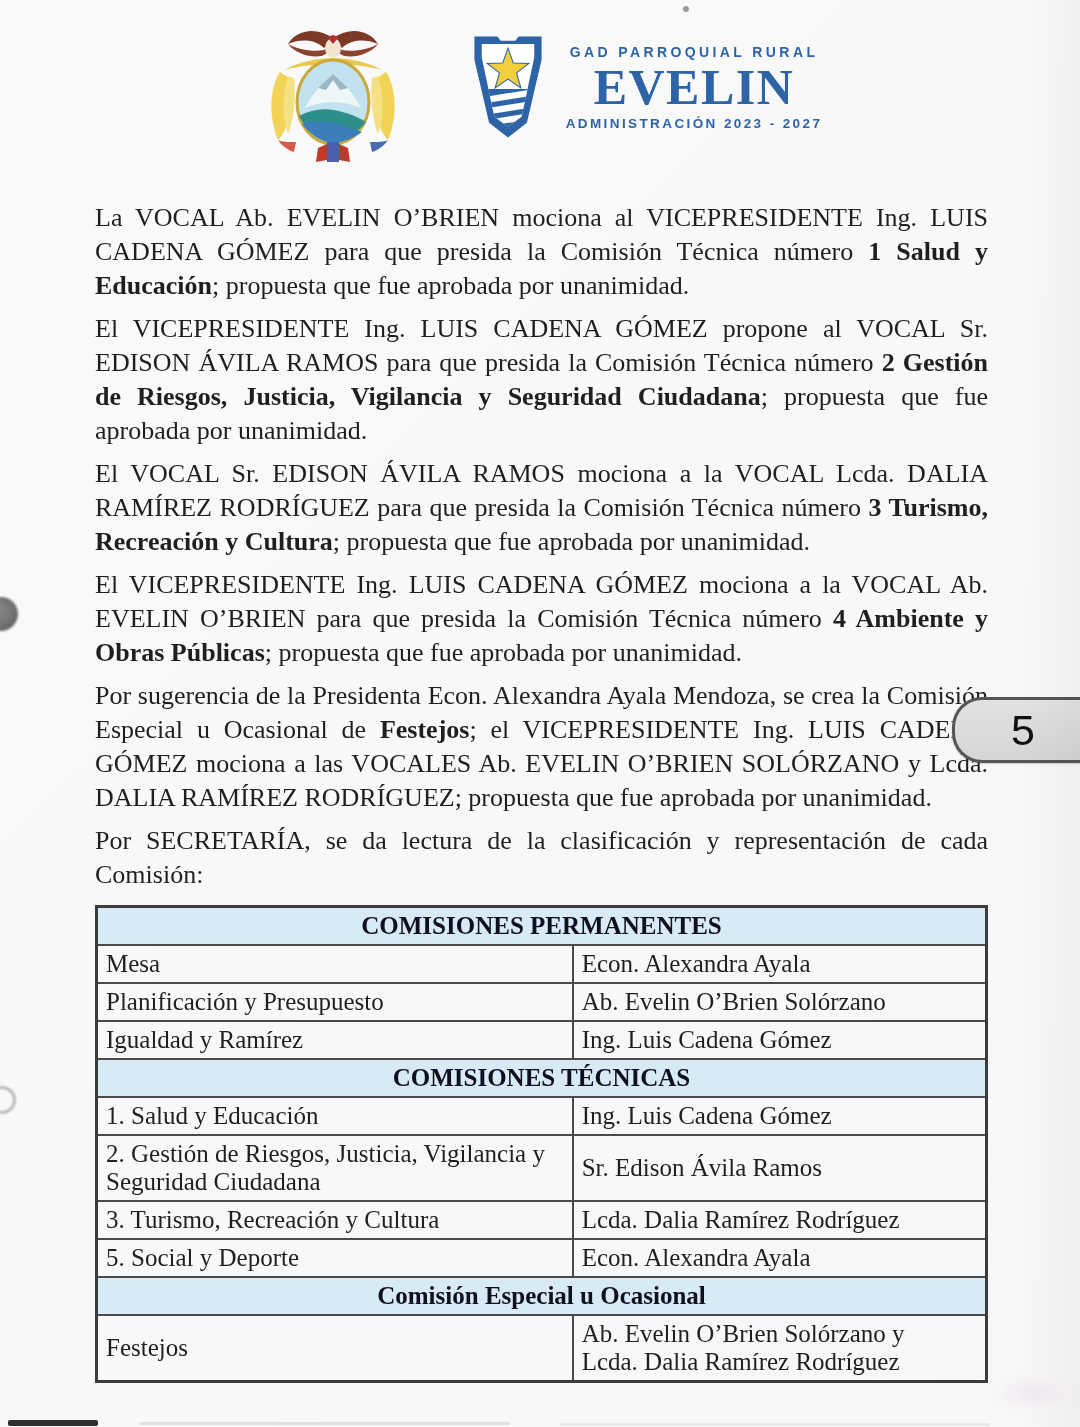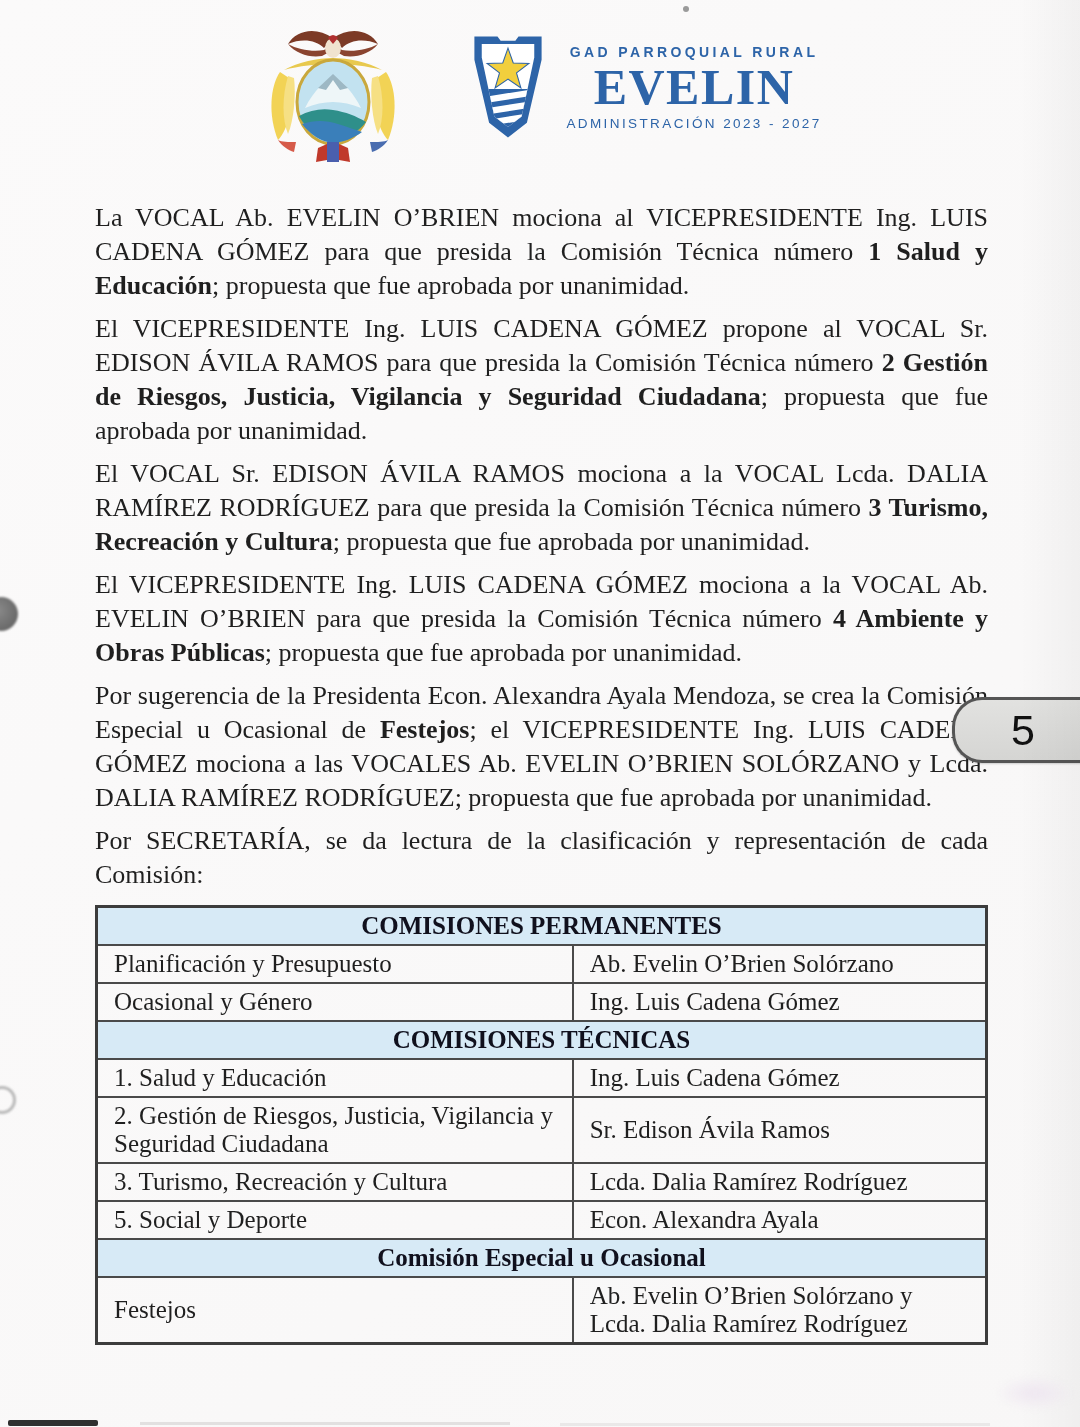--- a/index.html
+++ b/index.html
@@ -20,33 +20,33 @@
   .doc-header{position:absolute;top:24px;left:0;width:100%;
     display:flex;justify-content:center;align-items:flex-start;gap:58px;text-align:center;}
   .coat{width:150px;height:142px;}
   .logo-group{display:flex;align-items:center;gap:16px;margin-top:8px;}
   .shield{width:84px;height:110px;}
   .logo-text{display:flex;flex-direction:column;}
   .logo-super{font-family:"Liberation Sans",sans-serif;font-weight:bold;
     font-size:14px;letter-spacing:3.4px;color:#2d64a8;margin-bottom:2px;}
   .logo-name{font-family:"Liberation Serif",serif;font-weight:bold;
     font-size:50px;line-height:1.0;letter-spacing:1.5px;color:#2d64a8;}
-  .logo-sub{font-family:"Liberation Sans",sans-serif;font-weight:normal;
+  .logo-sub{font-family:"Liberation Sans",sans-serif;font-weight:bold;
     font-size:13.5px;letter-spacing:2.4px;color:#2d64a8;margin-top:4px;}
 
   
   .doc-body{position:absolute;left:95px;right:92px;top:201px;}
   .para{margin:0 0 9px 0;font-size:26px;line-height:34px;
     text-align:justify;text-justify:inter-word;}
   .seg-b{font-weight:bold;}
 
   
   table.commissions{width:100%;border-collapse:collapse;margin-top:13px;
     border:3px solid #3c3c3c;font-size:25px;}
-  table.commissions td{border:2px solid #4a4a4a;padding:4px 16px;vertical-align:middle;}
+  table.commissions td{border:2px solid #4a4a4a;padding:4px 8px;vertical-align:middle;}
   td.sec-header{text-align:center;font-weight:bold;background:#d7eaf6;
     color:#10101d;padding:3px 10px;}
   td.col-commission{width:53.5%;}
   td.col-person{width:46.5%;white-space:pre-line;}
 
   
   .page-tab{position:absolute;left:952px;top:697px;width:130px;height:60px;
     background:linear-gradient(180deg,#e2e2e0,#d5d5d3);
     border:3px solid #555;border-right:none;
     border-radius:30px 0 0 30px;
@@ -144,25 +144,29 @@
         <p class="para"><span>El VICEPRESIDENTE Ing. LUIS CADENA GÓMEZ mociona a la VOCAL Ab. EVELIN O’BRIEN para que presida la Comisión Técnica número </span><span class="seg-b">4 Ambiente y Obras Públicas</span><span>; propuesta que fue aprobada por unanimidad.</span></p>
         <p class="para"><span>Por sugerencia de la Presidenta Econ. Alexandra Ayala Mendoza, se crea la Comisión Especial u Ocasional de </span><span class="seg-b">Festejos</span><span>; el VICEPRESIDENTE Ing. LUIS CADENA GÓMEZ mociona a las VOCALES Ab. EVELIN O’BRIEN SOLÓRZANO y Lcda. DALIA RAMÍREZ RODRÍGUEZ; propuesta que fue aprobada por unanimidad.</span></p>
         <p class="para"><span>Por SECRETARÍA, se da lectura de la clasificación y representación de cada Comisión:</span></p>
       </div>
     <table class="commissions" id="commissions-table">
       <tbody>
           <tr>
             <td colspan="2" class="sec-header">COMISIONES PERMANENTES</td>
           </tr>
           <tr>
+            <td class="col-commission">Mesa</td>
+            <td class="col-person">Econ. Alexandra Ayala</td>
+          </tr>
+          <tr>
             <td class="col-commission">Planificación y Presupuesto</td>
             <td class="col-person">Ab. Evelin O’Brien Solórzano</td>
           </tr>
           <tr>
-            <td class="col-commission">Ocasional y Género</td>
+            <td class="col-commission">Igualdad y Ramírez</td>
             <td class="col-person">Ing. Luis Cadena Gómez</td>
           </tr>
           <tr>
             <td colspan="2" class="sec-header">COMISIONES TÉCNICAS</td>
           </tr>
           <tr>
             <td class="col-commission">1. Salud y Educación</td>
             <td class="col-person">Ing. Luis Cadena Gómez</td>
           </tr>
           <tr>

